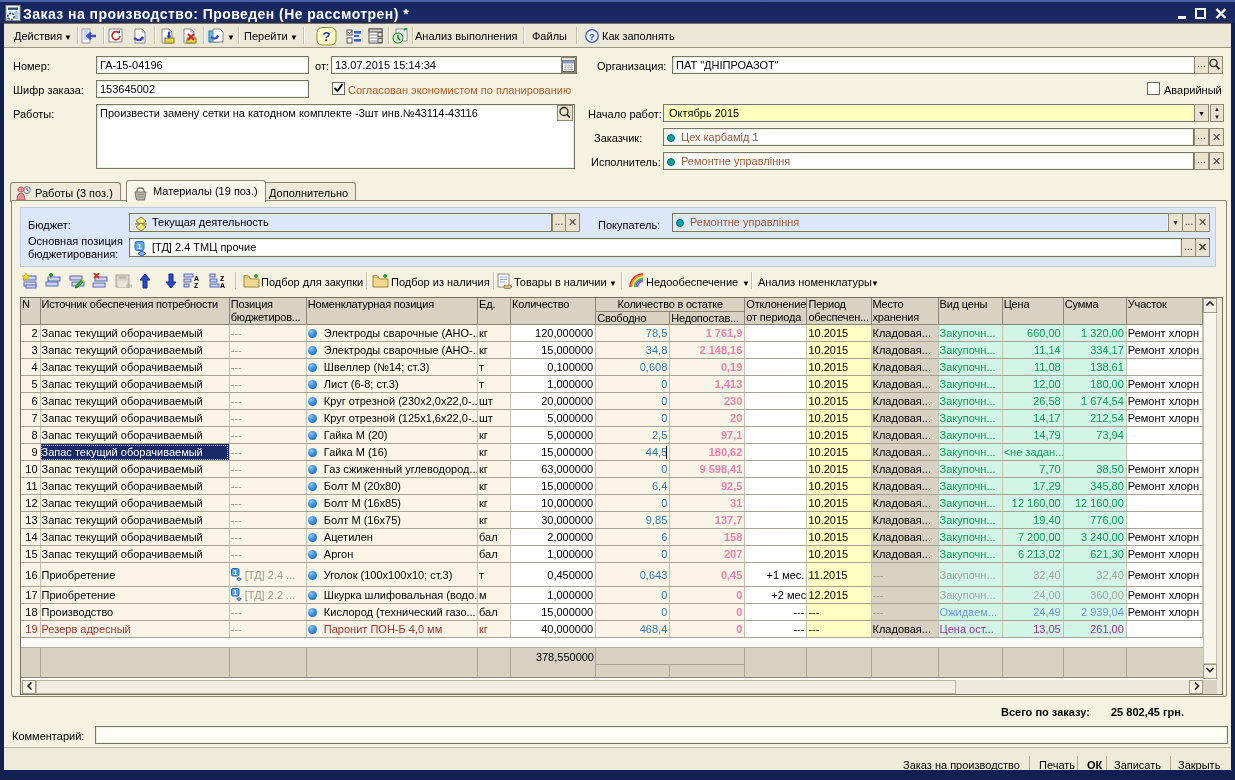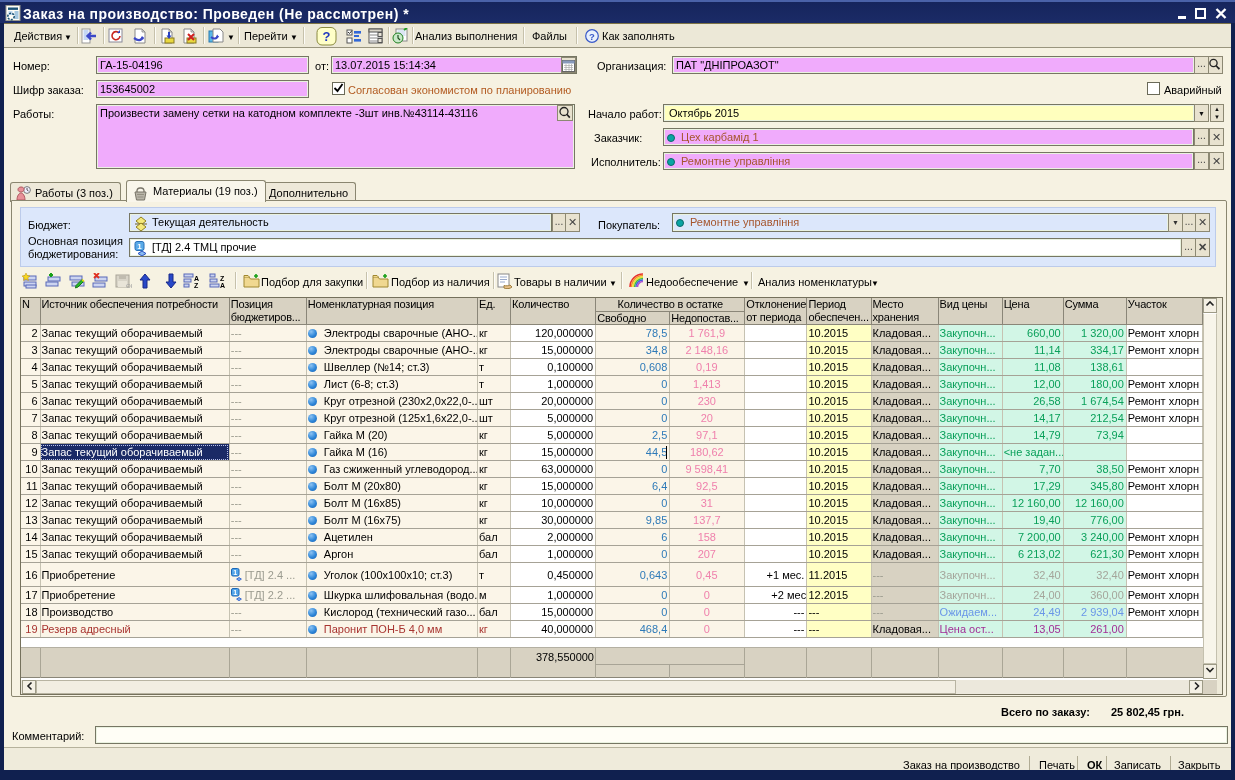--- a/index.html
+++ b/index.html
@@ -8,36 +8,36 @@
 .abs { position:absolute; }
 #titlebar { position:absolute; left:0; top:0; width:1235px; height:23px;
   background:linear-gradient(#16255c 0%, #1b2b67 100%); border-top:2px solid #4a62a8; }
 #titlebar .ttext { position:absolute; left:23px; top:4px; color:#fff; font-weight:bold; font-size:14px; letter-spacing:0.45px; }
 #mainarea { position:absolute; left:4px; top:23px; width:1227px; height:747px; background:#f6f2e2; border-top:1px solid #7d7345; }
 #bottomedge { position:absolute; left:0; top:770px; width:1235px; height:10px; background:#10204f; }
 #toolbar { position:absolute; left:0px; top:0px; width:1227px; height:24px; background:#ece8d7; border-bottom:1px solid #99957e; }
 #toolbar .tbtxt { position:absolute; top:6px; color:#000; }
 .sep { position:absolute; top:3px; width:2px; height:17px; border-left:1px solid #c6c1ab; border-right:1px solid #fdfcf7; }
 .lbl { position:absolute; color:#000; }
-.field { position:absolute; background:#f0abfc; border:1px solid #767663; padding:2px 3px 0 3px; color:#000; box-shadow:inset 0 0 0 1px #eaf2e0; }
+.field { position:absolute; background:#ffffff; border:1px solid #767663; padding:2px 3px 0 3px; color:#000; box-shadow:inset 0 0 0 1px #eaf2e0; }
 .fbtn { position:absolute; background:#e8e2cf; border:1px solid #8c8873; color:#444; text-align:center; font-size:10px; }
 .chk { position:absolute; width:13px; height:13px; background:#fff; border:1px solid #6a6a58; }
 .dot { display:inline-block; width:8px; height:8px; border-radius:50%; background:#0aa4a4; border:1px solid #0a6a68; vertical-align:-1px; margin-right:6px; }
 .brown { color:#a5552d; }
 .tab { position:absolute; top:158px; height:20px; background:#eee9d9; border:1px solid #8a8670; border-bottom:none; padding:4px 7px 0 7px; border-radius:3px 3px 0 0; }
 .tabactive { top:156px; height:22px; background:#f9f6eb; z-index:5; }
 #tabpanel { position:absolute; left:7px; top:176px; width:1216px; height:497px; border:1px solid #8a8670; background:#f6f2e2; border-radius:0 2px 2px 2px; }
 #bluebox { position:absolute; left:8px; top:6px; width:1196px; height:60px; background:#dce7fb; border:1px solid #bccbea; }
 #grid { position:absolute; left:8px; top:96px; width:1203px; height:398px; border:1px solid #75715c; background:#fff; }
 table.tg { border-collapse:collapse; table-layout:fixed; width:1182px; font-size:11px; }
 table.tg td { border-right:1px solid #c6c2b2; border-bottom:1px solid #a6a296; padding:0 2px 0 1px; white-space:nowrap; overflow:hidden; background:#fbf5e8; line-height:16px; }
 table.tg td.hd { background:#d8d2c2; line-height:13px; padding:0 1px; letter-spacing:-0.2px; vertical-align:top; border-right:1px solid #8a8678; border-bottom:1px solid #8a8678; }
 .num { text-align:right; }
 table.tg td.free { color:#2e7ab8; text-align:right; }
-table.tg td.short { color:#ef80ac; text-align:center; }
+table.tg td.short { color:#ef80ac; text-align:right;font-weight:bold; }
 table.tg td.per { background:#ffffc4; }
 table.tg td.sto { background:#d8d2c2; }
 table.tg td.prc { background:#d2f6e6; color:#0aa05a; }
 .grey { color:#9b9b8f; }
 table.tg td.selcell { background:#1a2a66; color:#fff; outline:1px dotted #b8c0e8; outline-offset:-2px; }
 .scrollbar { background:#ece8dc; }
 .sbtn { position:absolute; background:#f4f0e4; border:1px solid #9d9a86; text-align:center; color:#222; }
 .ndot { display:inline-block; width:9px; height:9px; border-radius:50%;
   background: radial-gradient(circle at 35% 30%, #8cc2f2 0%, #2e86d8 55%, #1a60b0 100%);
   margin-right:7px; vertical-align:-1px; }

